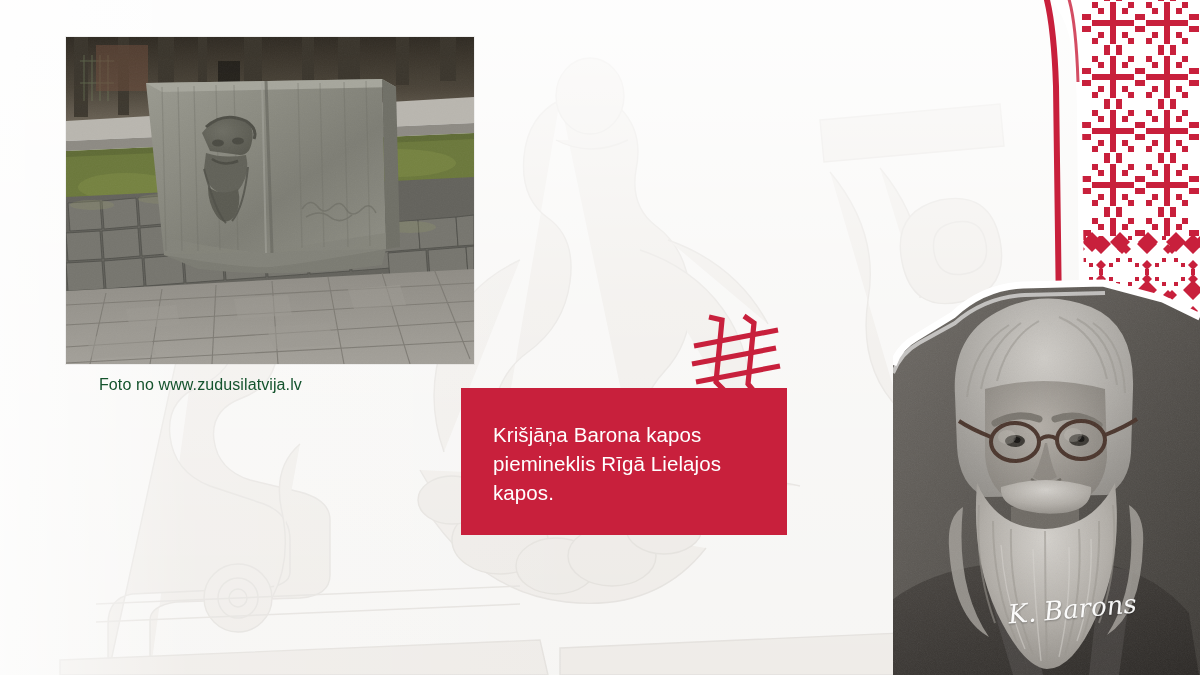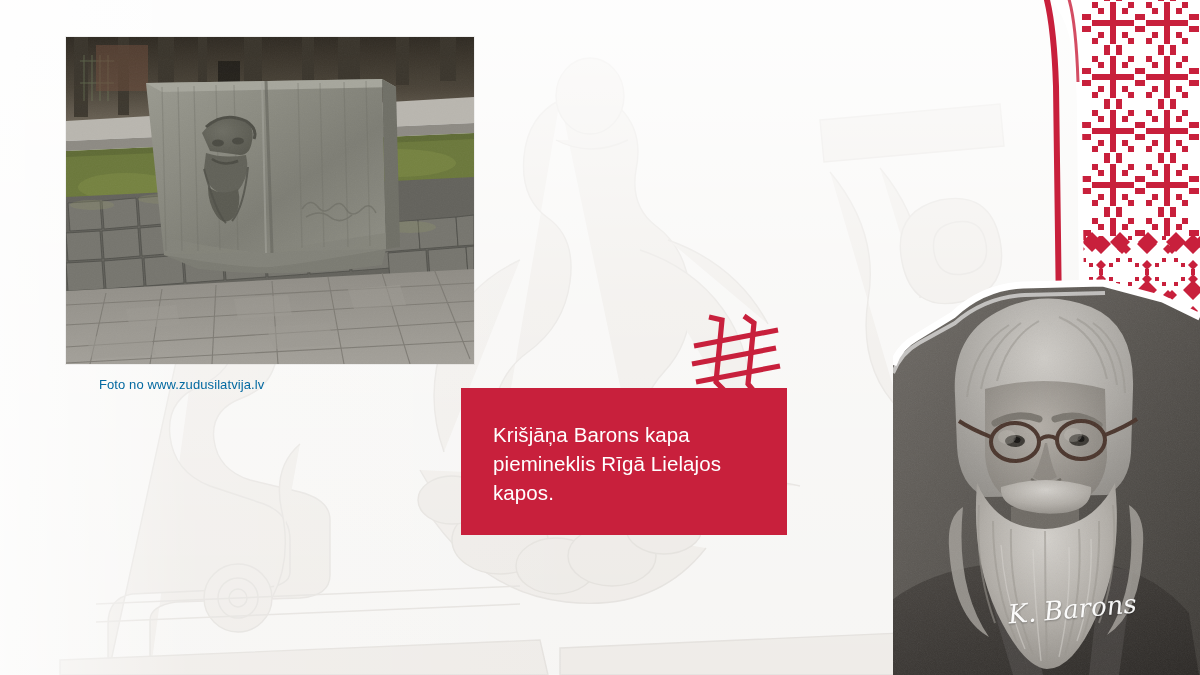--- a/index.html
+++ b/index.html
@@ -35,23 +35,23 @@
     width: 408px; height: 327px;
     overflow: hidden;
     box-shadow: 0 0 0 1px rgba(0,0,0,0.05);
   }
   #monument-photo svg { display: block; width: 100%; height: 100%; }
 
   
   #photo-caption {
     position: absolute;
     left: 99px; top: 375px;
-    font-size: 13px;
+    font-size: 16px;
     line-height: 20px;
-    color: #0369a1;
+    color: #14532d;
     letter-spacing: 0.1px;
     white-space: nowrap;
   }
 
   
   #ornament-glyph {
     position: absolute;
     left: 686px; top: 306px;
     width: 100px; height: 100px;
   }
@@ -356,21 +356,21 @@
         <path d="M58 10 L68 17 L62 78 L72 90 L82 94"></path>
 
         <path d="M8 40 L92 24"></path>
         <path d="M6 58 L90 42"></path>
         <path d="M10 76 L94 60"></path>
       </g>
     </svg>
   </div>
 
   <div id="caption-box">
-    <div id="caption-box-text">Krišjāņa Barons kapa piemineklis Rīgā Lielajos kapos.</div>
+    <div id="caption-box-text">Krišjāņa Barona kapos piemineklis Rīgā Lielajos kapos.</div>
   </div>
 
   <div id="pattern-band">
     <svg viewBox="0 0 172 545" preserveAspectRatio="none">
       <defs>
 
         <pattern id="weaveA" x="0" y="0" width="46" height="46" patternUnits="userSpaceOnUse">
           <rect width="46" height="46" fill="#ffffff"></rect>
           <g fill="#c8203c">
 

